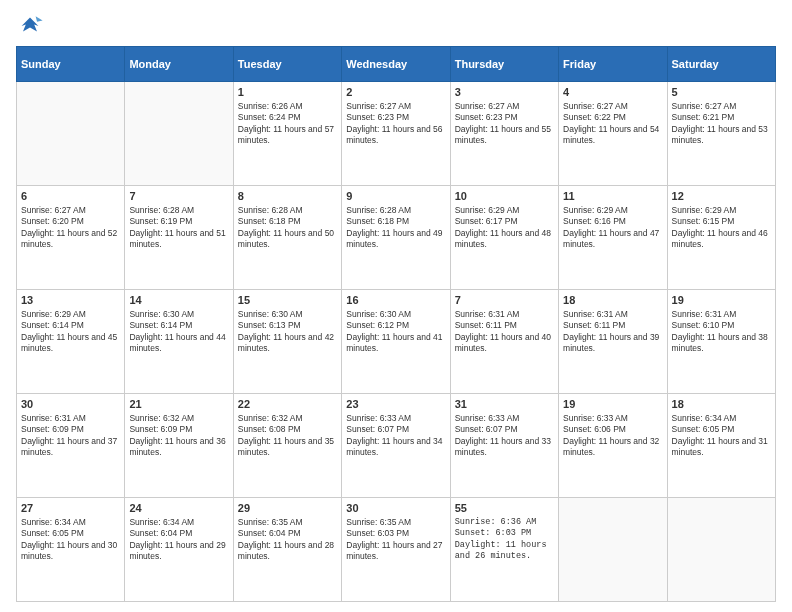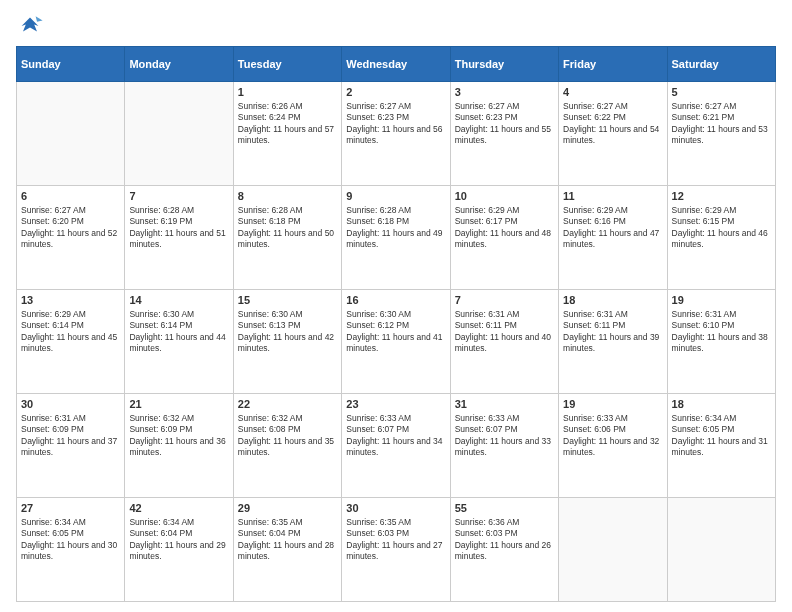--- a/index.html
+++ b/index.html
@@ -294,40 +294,40 @@
           </td>
         </tr>
         <tr>
           <td>
             <span class="day-number">27</span>
             <div class="day-info" style="white-space: pre-line;">Sunrise: 6:34 AM
 Sunset: 6:05 PM
 Daylight: 11 hours and 30 minutes.</div>
           </td>
           <td>
-            <span class="day-number">42</span>
+            <span class="day-number">24</span>
             <div class="day-info" style="white-space: pre-line;">Sunrise: 6:34 AM
 Sunset: 6:04 PM
 Daylight: 11 hours and 29 minutes.</div>
           </td>
           <td>
             <span class="day-number">29</span>
             <div class="day-info" style="white-space: pre-line;">Sunrise: 6:35 AM
 Sunset: 6:04 PM
 Daylight: 11 hours and 28 minutes.</div>
           </td>
           <td>
             <span class="day-number">30</span>
             <div class="day-info" style="white-space: pre-line;">Sunrise: 6:35 AM
 Sunset: 6:03 PM
 Daylight: 11 hours and 27 minutes.</div>
           </td>
           <td>
             <span class="day-number">55</span>
-            <div class="day-info" style="white-space: pre-line;">Sunrise: 6:36 AM
+            <div class="day-info" style="white-space: pre-line; font-family: Liberation Mono, monospace;">Sunrise: 6:36 AM
 Sunset: 6:03 PM
 Daylight: 11 hours and 26 minutes.</div>
           </td>
           <td class="empty"></td>
           <td class="empty"></td>
         </tr>
       </tbody>
   </table>
 </div>
 

